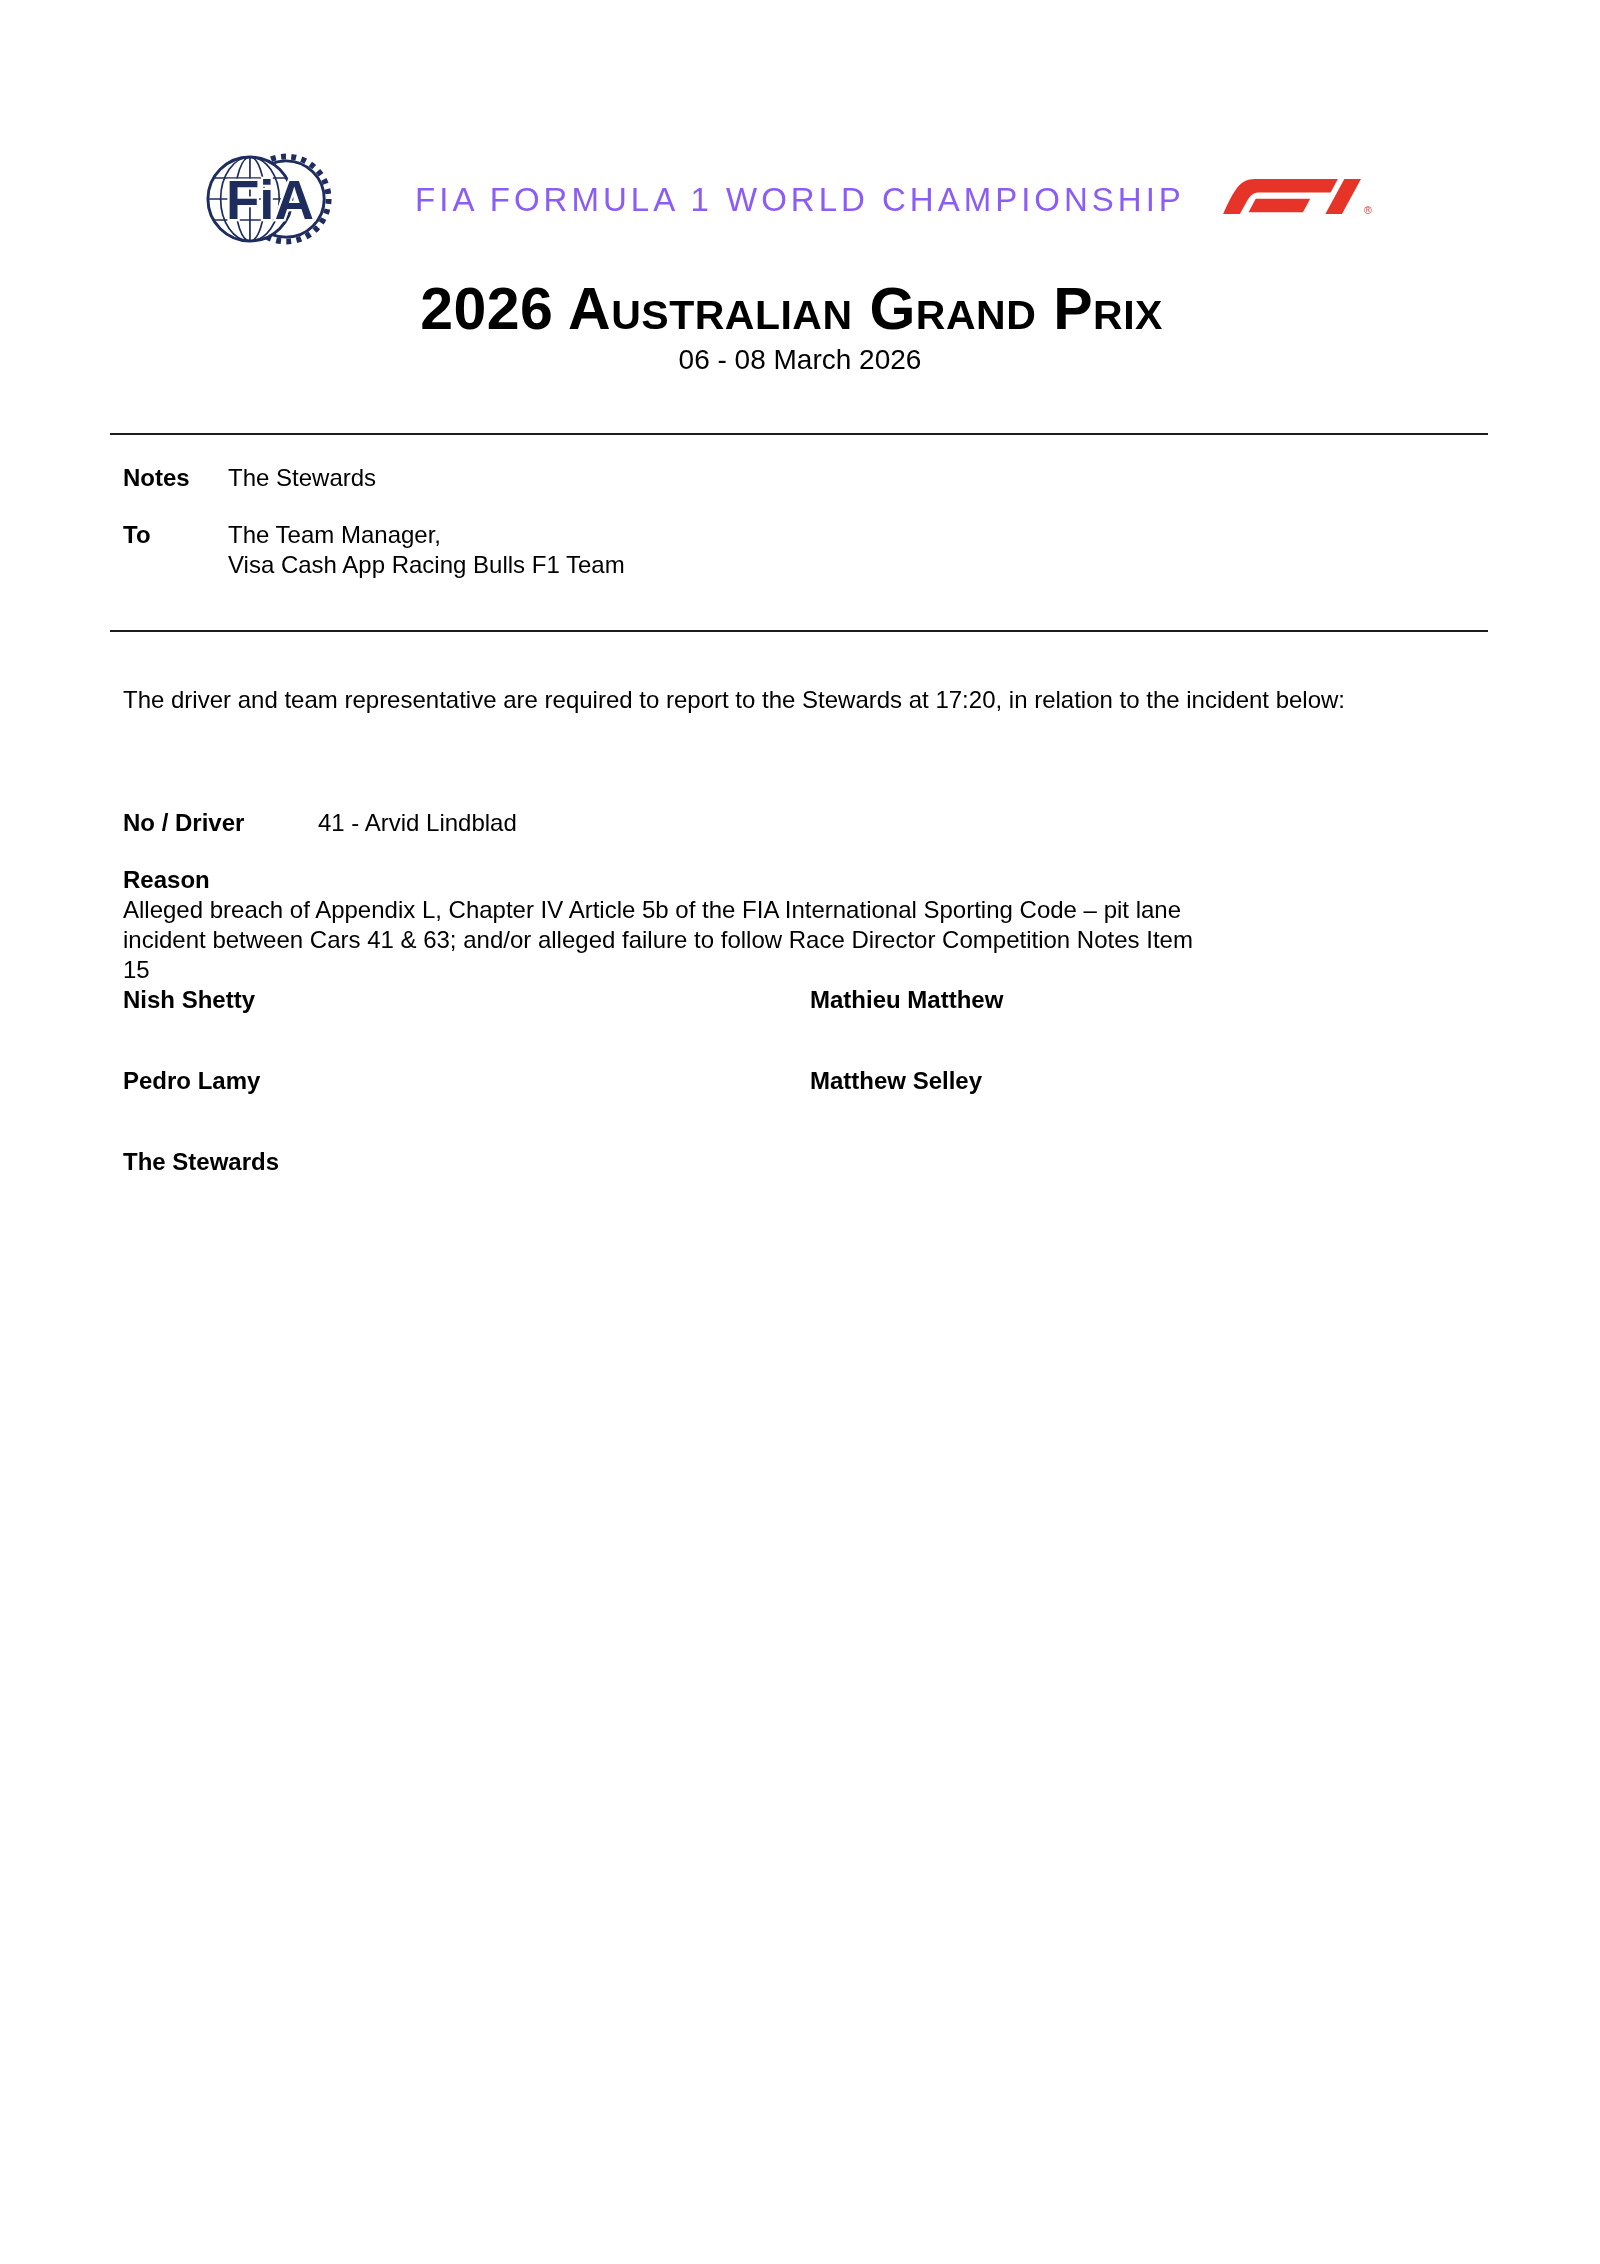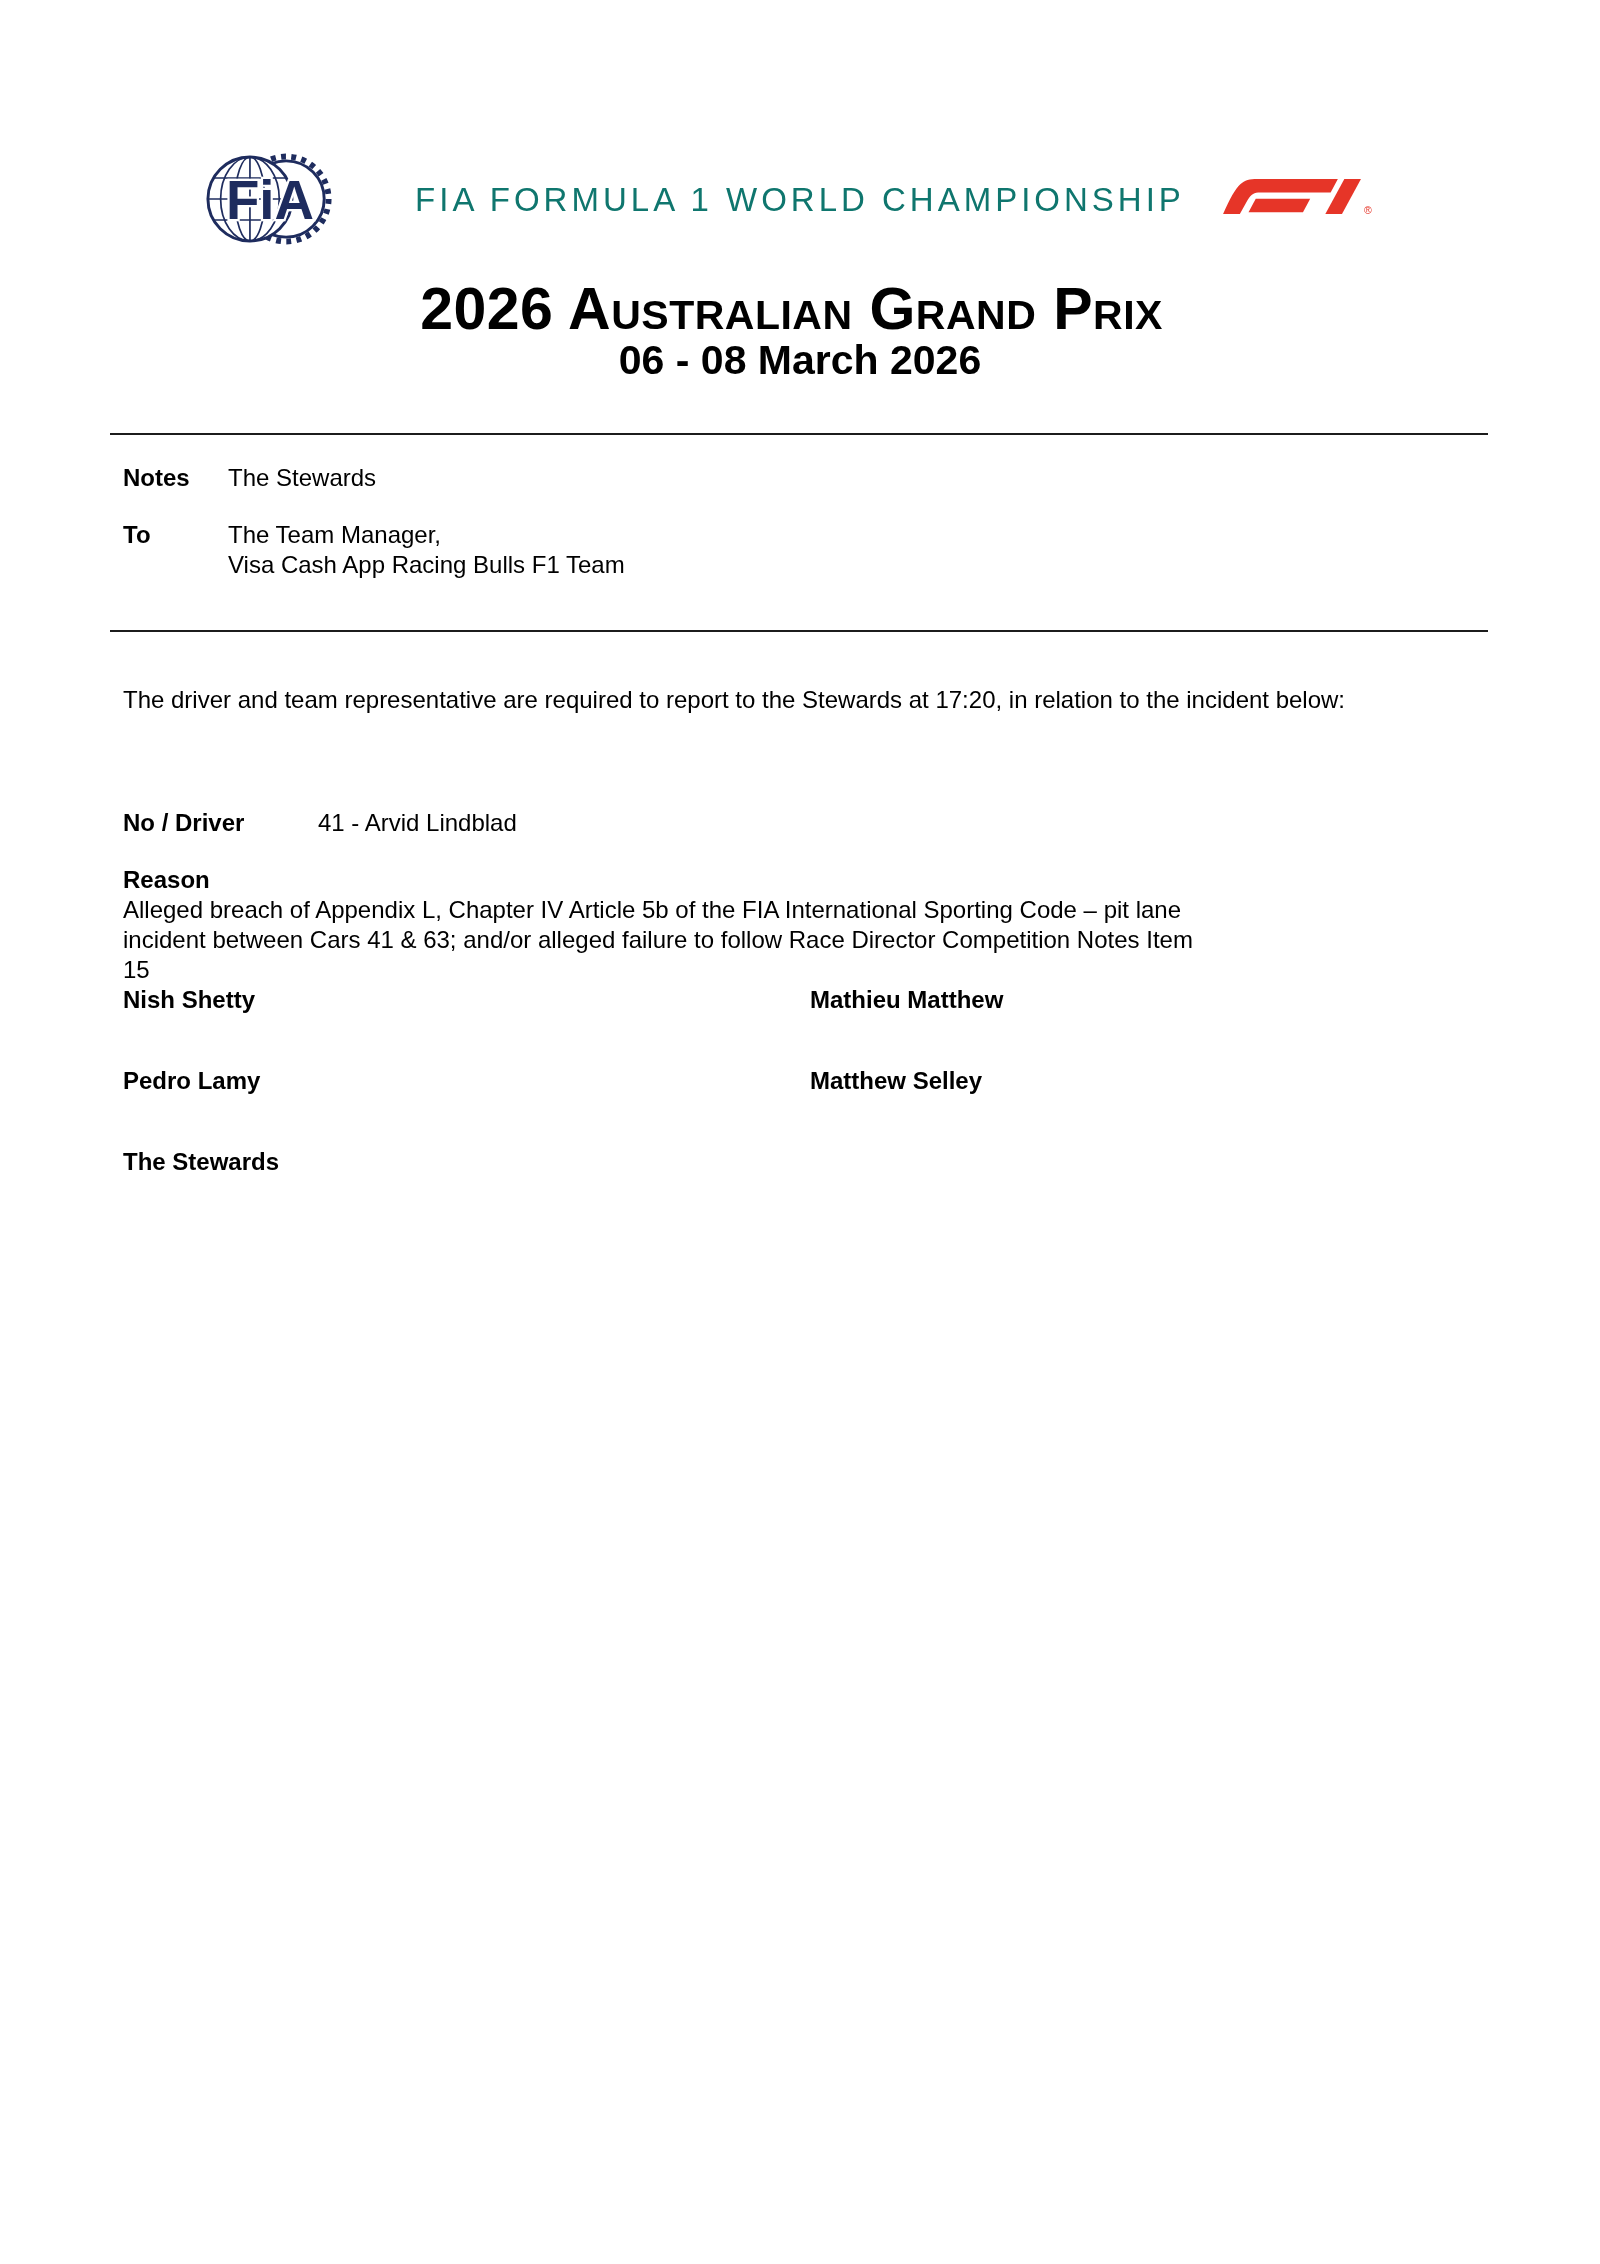--- a/index.html
+++ b/index.html
@@ -12,36 +12,36 @@
     overflow:hidden;
   }
   
   .fia-logo{position:absolute;left:205px;top:150px;width:128px;height:98px;}
   .champ-title{
     position:absolute;left:0;right:0;top:182px;
     text-align:center;
     font-size:33px;line-height:36px;
     font-weight:300;
     letter-spacing:4px;
-    color:#0f766e;
+    color:#8b5cf6;
   }
   .f1-logo{position:absolute;left:1216px;top:169px;width:156px;height:46px;}
   .event-title{
     position:absolute;left:0;right:17px;top:278px;margin:0;
     text-align:center;
     font-size:59px;line-height:62px;
     font-weight:bold;
     font-variant:small-caps;
     letter-spacing:0.5px;
   }
   .event-dates{
     position:absolute;left:0;right:0;top:342px;
     text-align:center;
-    font-size:41px;line-height:36px;
-    font-weight:bold;
+    font-size:28px;line-height:36px;
+    font-weight:normal;
   }
   
   .content{position:absolute;top:433px;left:110px;right:112px;}
   .rule{height:0;border-top:2px solid #1c1c1c;}
   .info{position:relative;height:195px;box-sizing:border-box;padding:28px 0 0 13px;}
   .info-row{display:flex;margin-bottom:27px;}
   .info-label{width:105px;font-weight:bold;flex:0 0 auto;}
   .info-right{position:absolute;left:933px;top:28px;}
   .info-right .info-label{width:172px;}
   .summons{margin:53px 0 0 0;padding-left:13px;max-width:1372px;}

